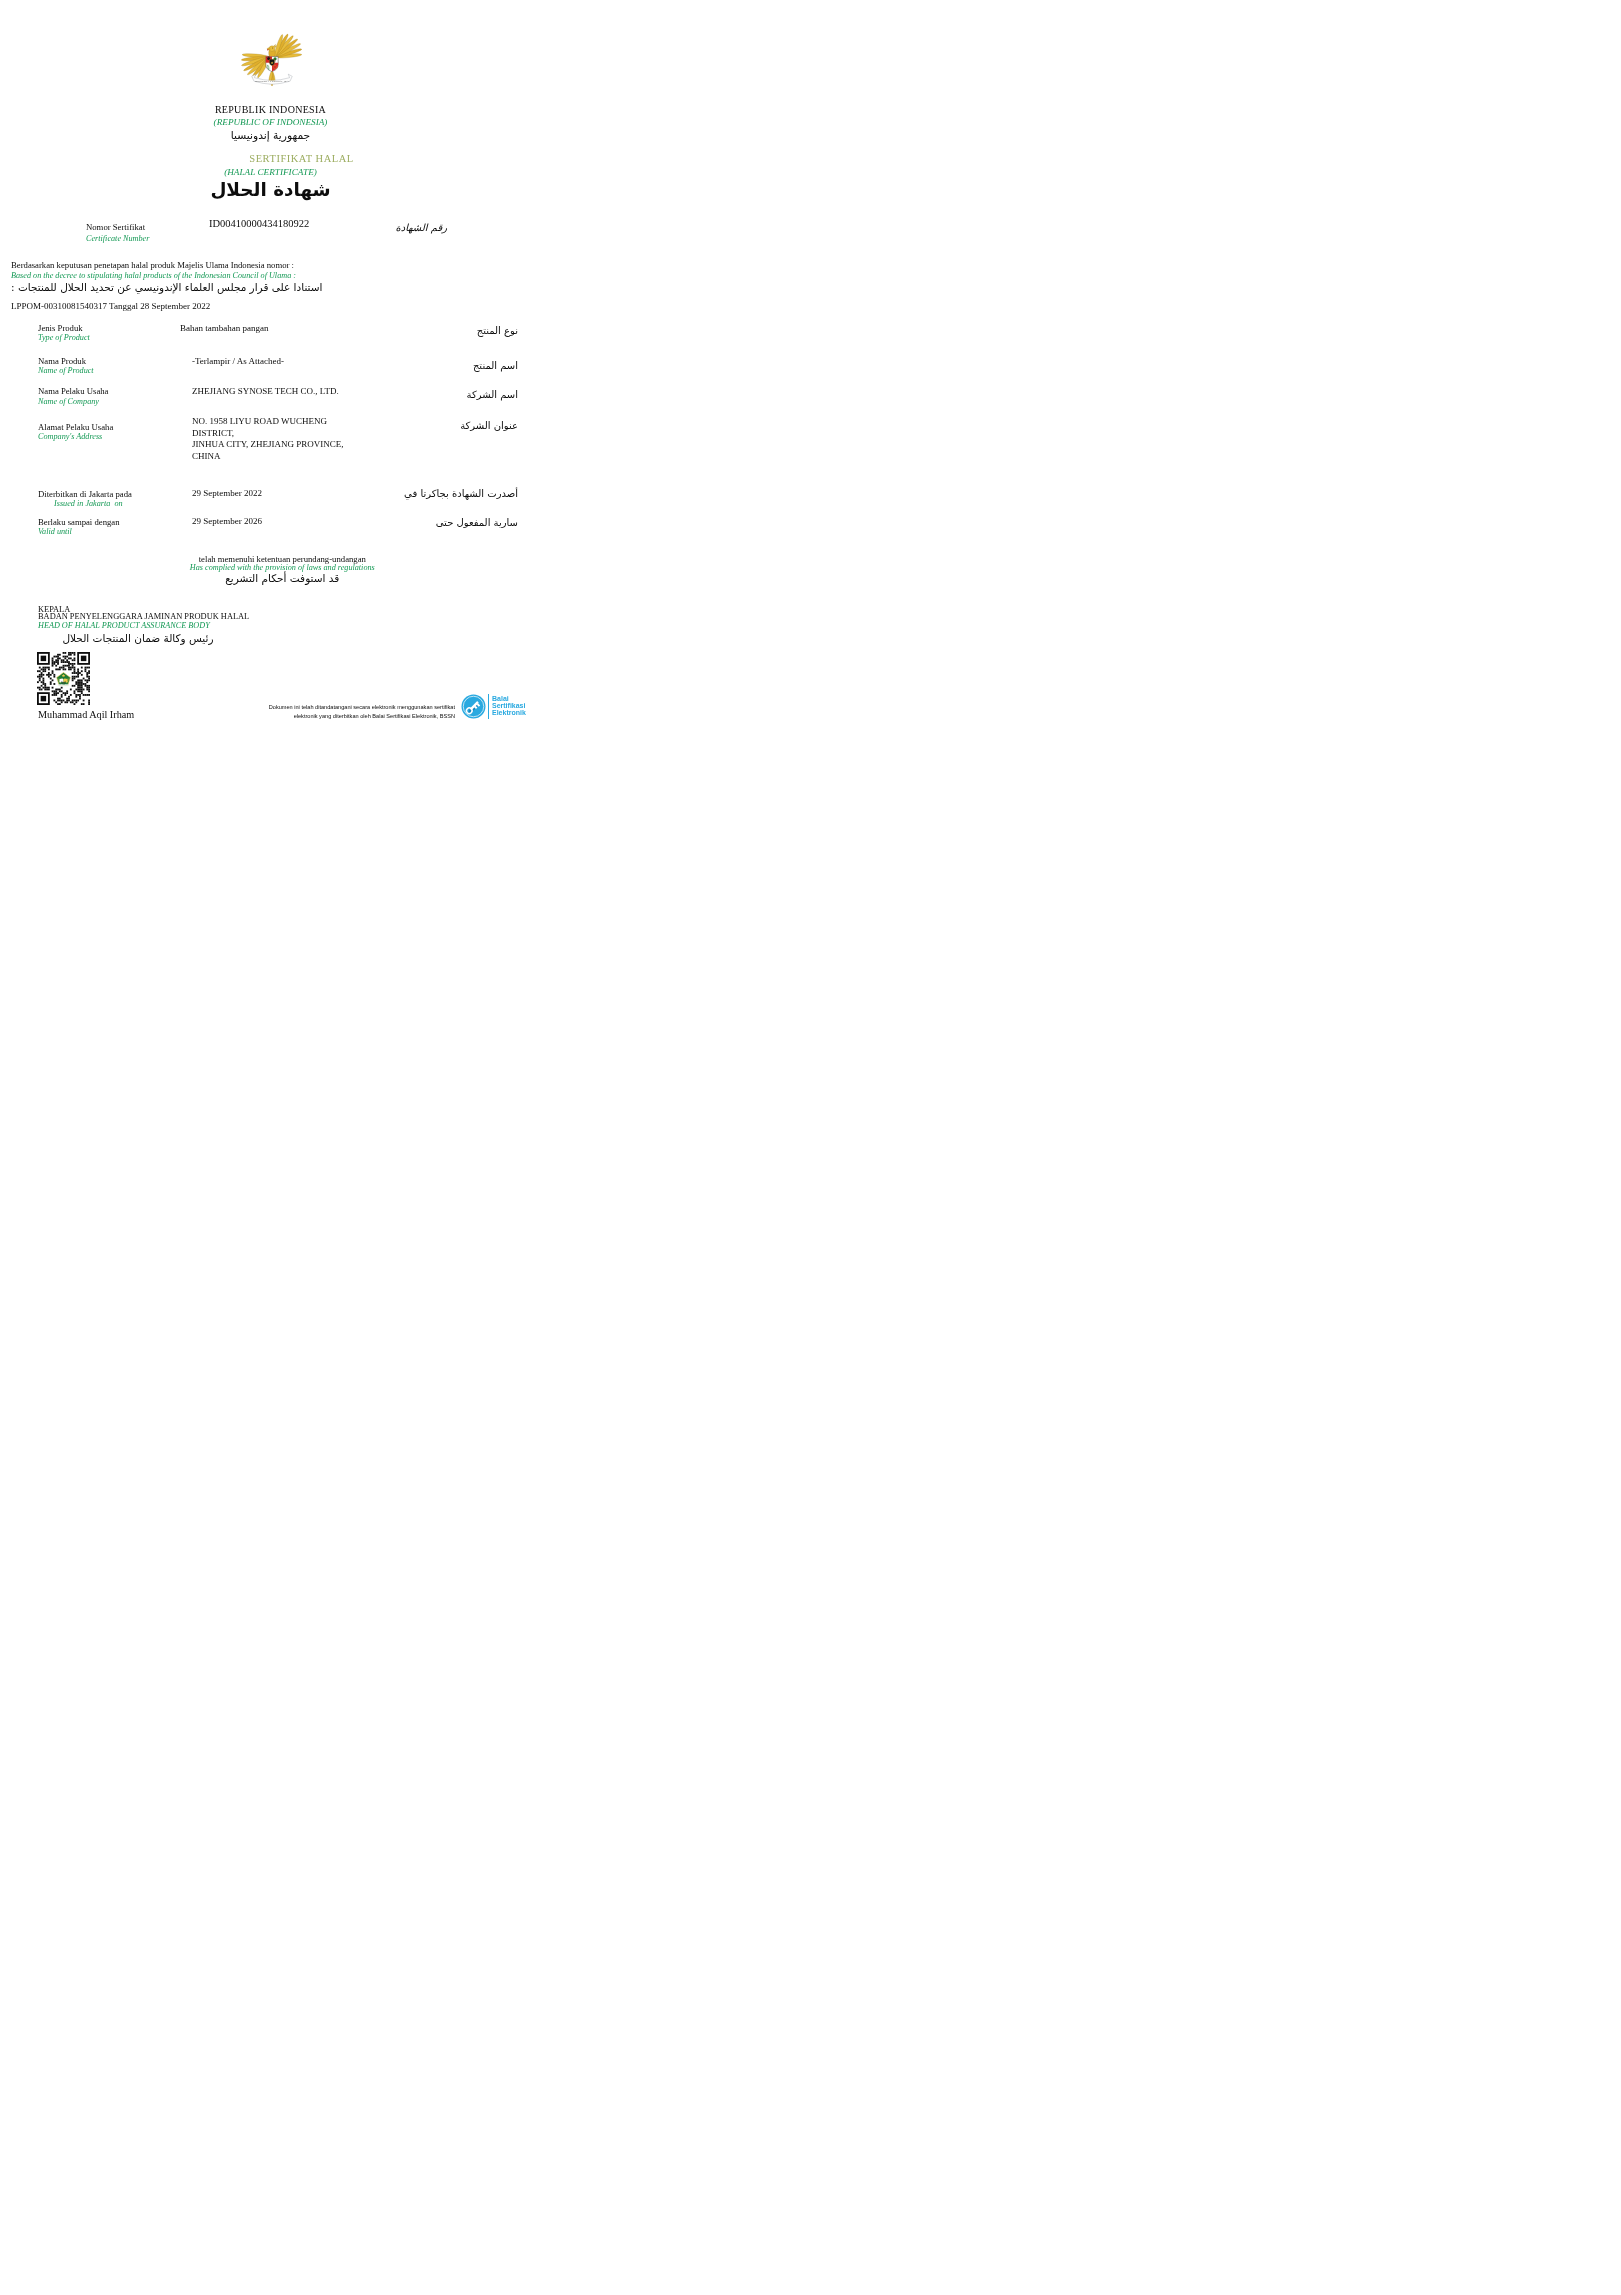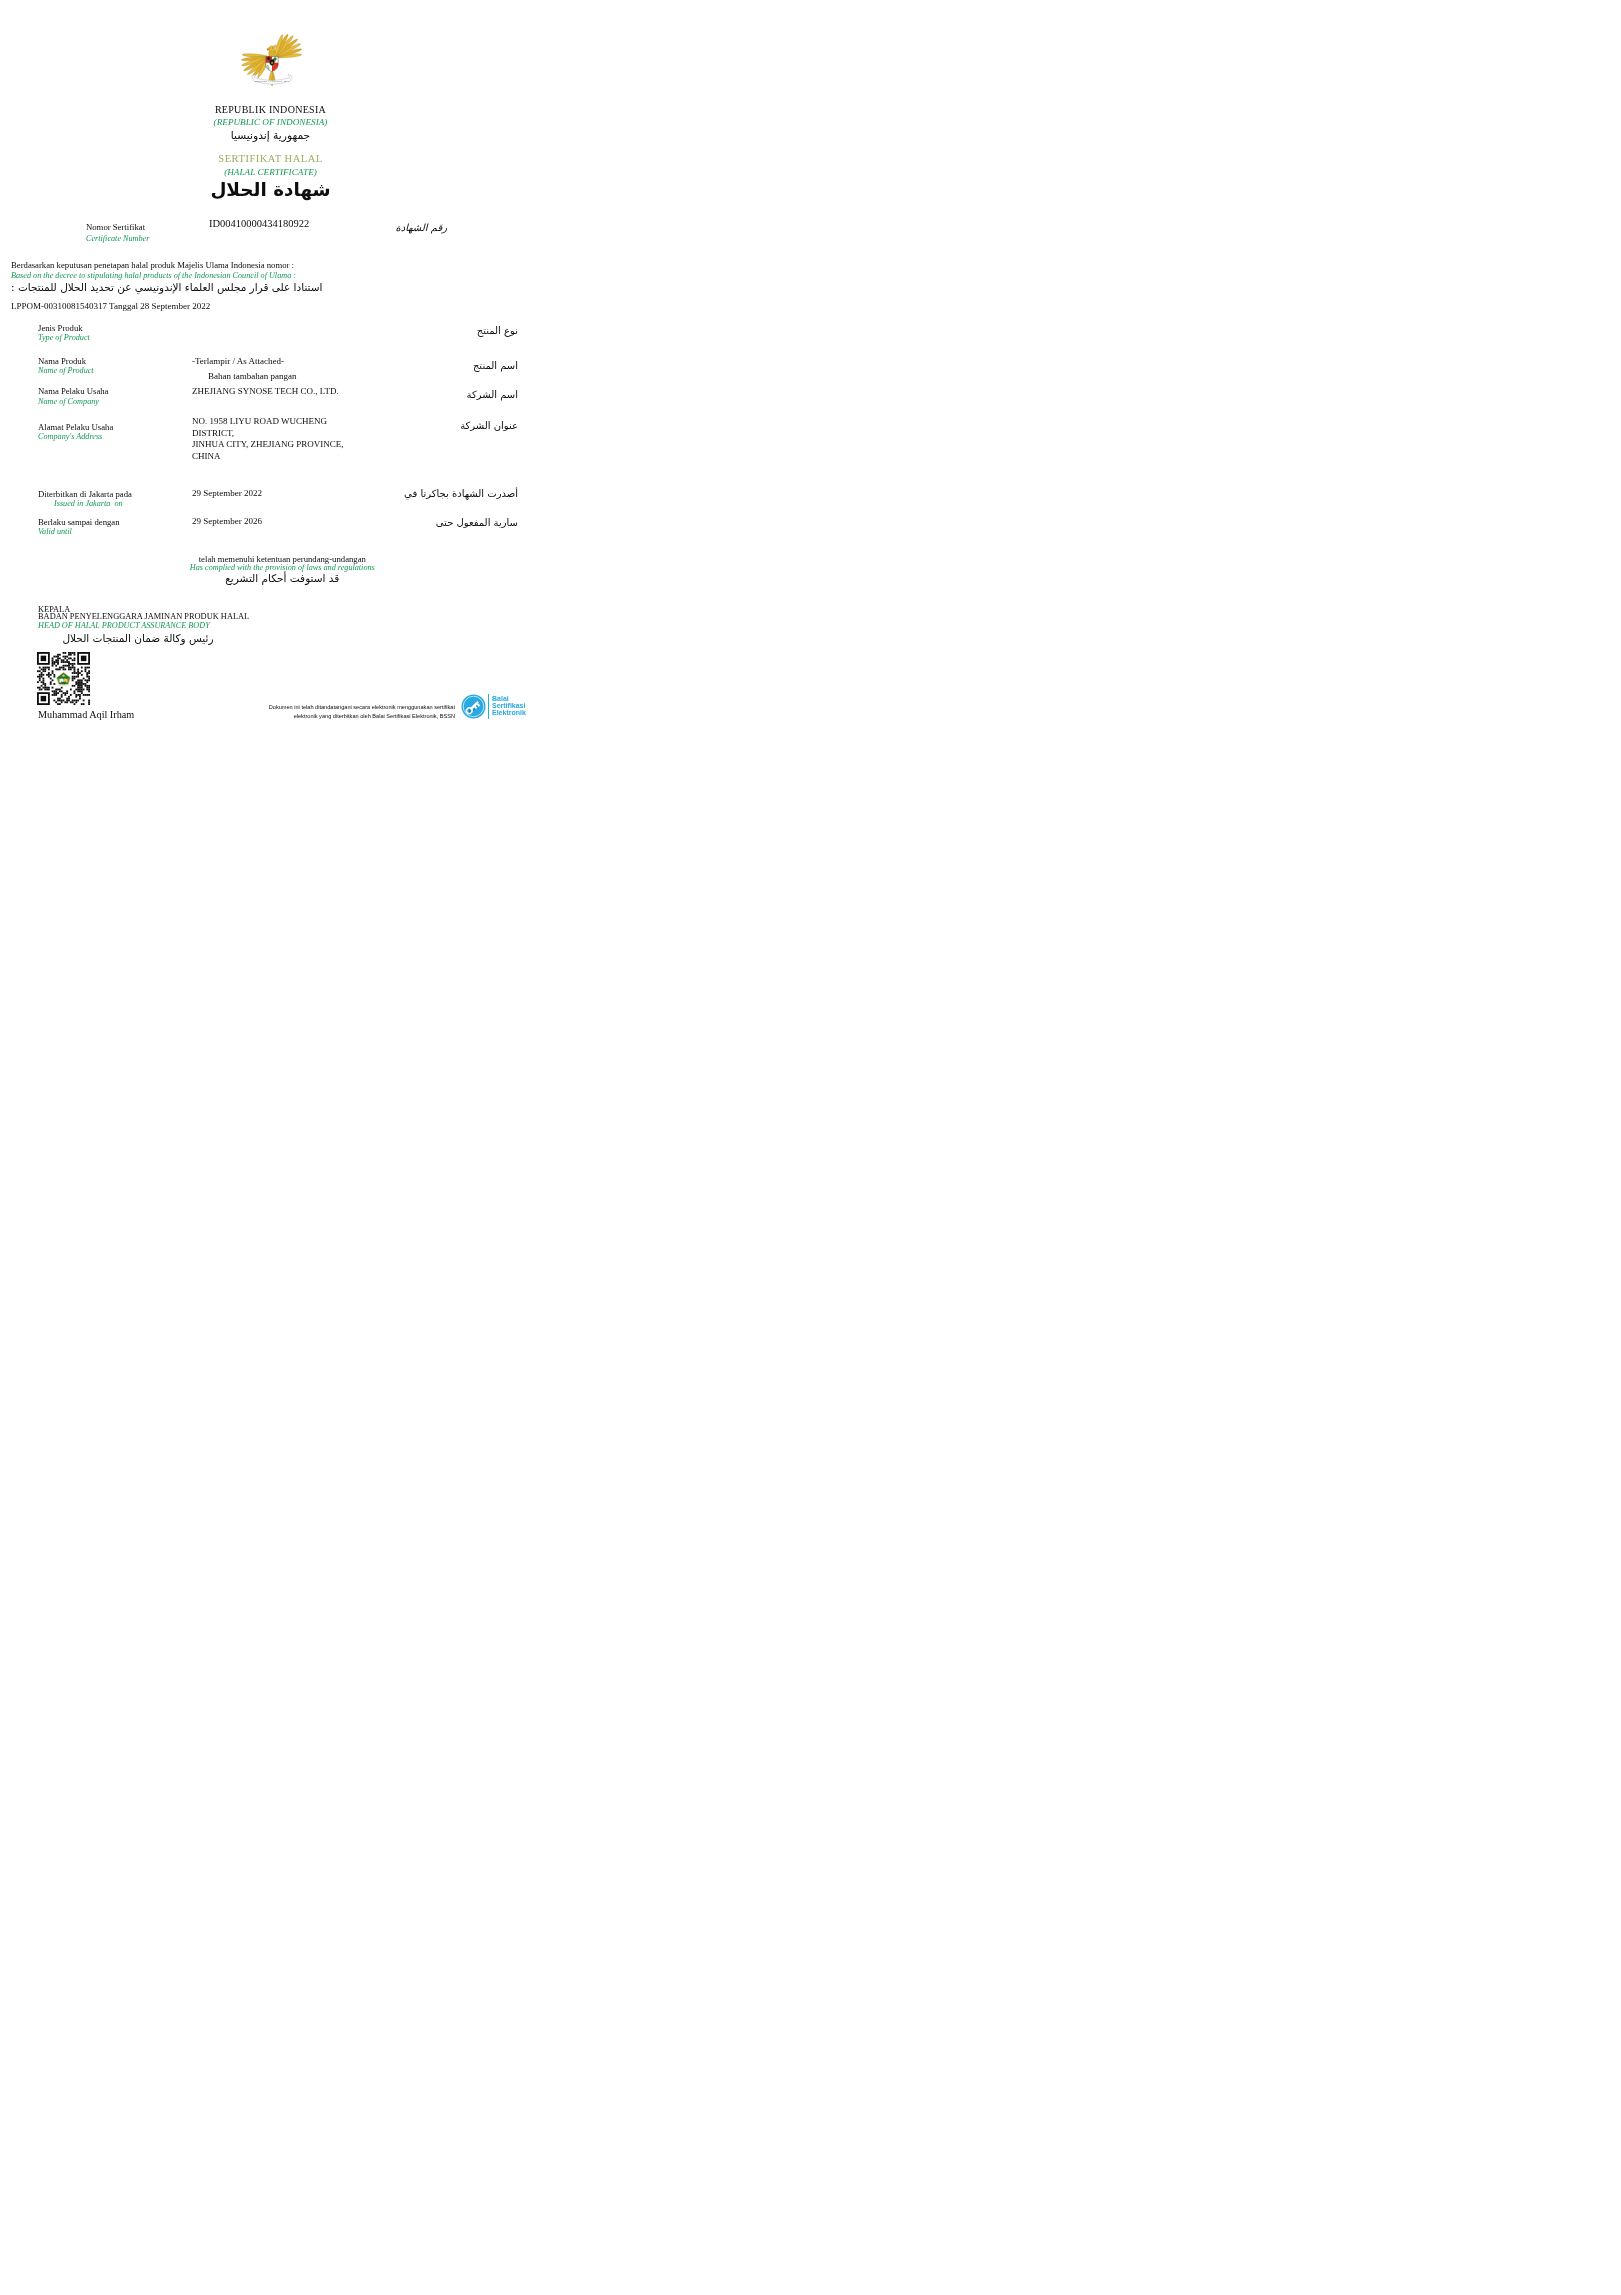--- a/index.html
+++ b/index.html
@@ -3,21 +3,21 @@
 <meta charset="utf-8">
 <style>
   html,body{margin:0;padding:0;background:#fff;}
   #page{position:relative;width:541px;height:765px;background:#fff;overflow:hidden;
         font-family:"Liberation Serif","DejaVu Serif",serif;color:#0d0d0d;}
   .abs{position:absolute;}
   .ctr{left:0;width:541px;text-align:center;}
   .ctr2{left:11px;width:541px;text-align:left;}
   .ctr3{left:11.8px;width:541px;text-align:center;}
   .grit{color:#149955;font-style:italic;}
-  .olive{color:#9CAD60;}
+  .olive{color:#9CAD60;padding-left:31px;}
   .ar{font-family:"DejaVu Sans",sans-serif;direction:rtl;}
   .lbl{font-size:8.7px;}
   .sub{font-size:8.2px;color:#149955;font-style:italic;white-space:pre;}
   .val{font-size:9px;}
   .field-value{white-space:pre-line;line-height:11.5px;}
   .arlbl{font-size:10px;text-align:right;}
   .footer-sans{font-family:"Liberation Sans","DejaVu Sans",sans-serif;}
   .bse-line{font-size:7px;line-height:7px;font-weight:bold;color:#29A9E0;
             font-family:"Liberation Sans","DejaVu Sans",sans-serif;}
 </style>
@@ -96,21 +96,21 @@
   <div class="abs" style="left:209px;top:218px;font-size:10.5px;">ID00410000434180922</div>
   <div class="abs ar" style="right:94px;top:222px;font-size:10px;font-style:italic;">رقم الشهادة</div>
 
   <div class="abs ctr2 lbl" style="top:260px;">Berdasarkan keputusan penetapan halal produk Majelis Ulama Indonesia nomor :</div>
   <div class="abs ctr2 grit" style="top:271px;font-size:8.2px;">Based on the decree to stipulating halal products of the Indonesian Council of Ulama :</div>
   <div class="abs ctr2 ar" style="top:281px;font-size:10.5px;">استنادا على قرار مجلس العلماء الإندونيسي عن تحديد الحلال للمنتجات :</div>
   <div class="abs ctr2" style="top:301px;font-size:9px;">LPPOM-00310081540317 Tanggal 28 September 2022</div>
 
   <div class="abs lbl" style="left:38px;top:323px;">Jenis Produk</div>
   <div class="abs sub" style="left:38px;top:333px;">Type of Product</div>
-  <div class="abs val field-value" style="left:208px;top:323px;width:169px;margin-top:48px;">Bahan tambahan pangan</div>
+  <div class="abs val field-value" style="left:180px;top:323px;width:169px;">Bahan tambahan pangan</div>
   <div class="abs ar arlbl" style="right:23px;top:325px;">نوع المنتج</div>
 
   <div class="abs lbl" style="left:38px;top:356px;">Nama Produk</div>
   <div class="abs sub" style="left:38px;top:366px;">Name of Product</div>
   <div class="abs val field-value" style="left:192px;top:356px;width:169px;">-Terlampir / As Attached-</div>
   <div class="abs ar arlbl" style="right:23px;top:360px;">اسم المنتج</div>
 
   <div class="abs lbl" style="left:38px;top:386px;">Nama Pelaku Usaha</div>
   <div class="abs sub" style="left:38px;top:397px;">Name of Company</div>
   <div class="abs val field-value" style="left:192px;top:386px;width:169px;">ZHEJIANG SYNOSE TECH CO., LTD.</div>

